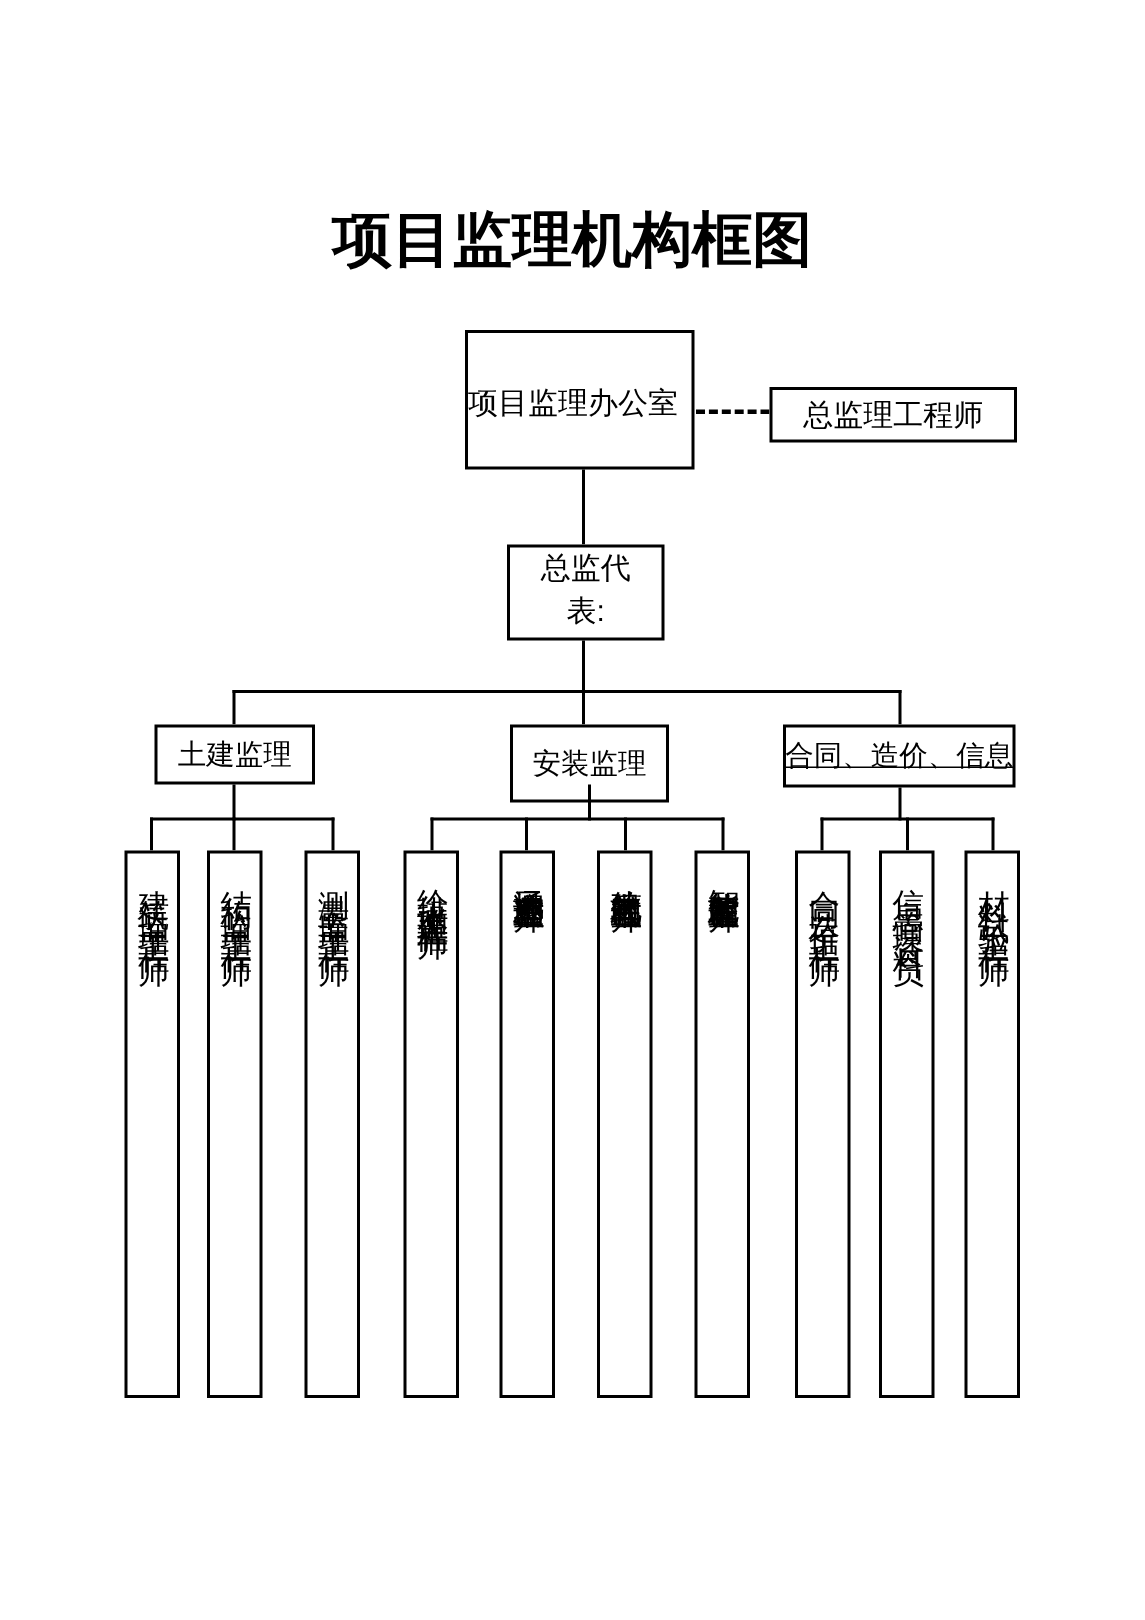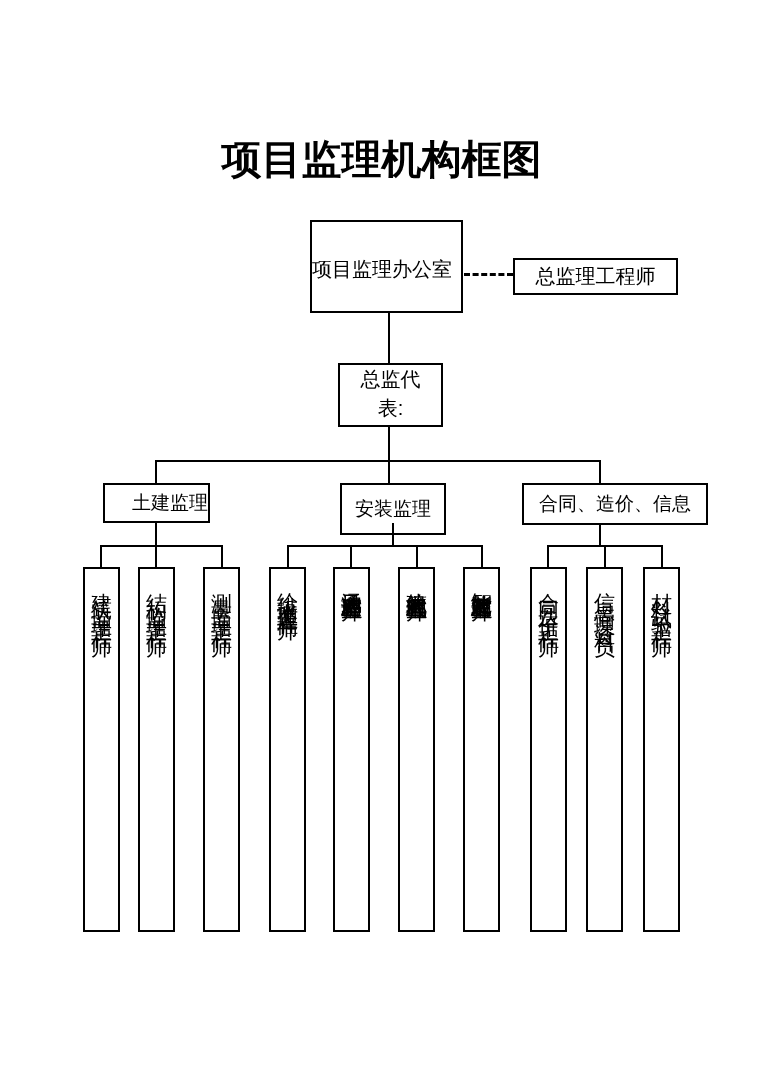--- a/index.html
+++ b/index.html
@@ -103,27 +103,27 @@
   </div>
 
   <div class="line" style="left:388px; top:427px; width:2px; height:35px;"></div>
 
   <div class="line" style="left:155px; top:460px; width:446px; height:2px;"></div>
 
   <div class="line" style="left:155px; top:460px; width:2px; height:23px;"></div>
   <div class="line" style="left:388px; top:460px; width:2px; height:23px;"></div>
   <div class="line" style="left:599px; top:460px; width:2px; height:23px;"></div>
 
-  <div class="box" style="left:103px; top:483px; width:107px; height:40px;justify-content:flex-end;">
+  <div class="box" style="left:103px; top:483px; width:107px; height:40px;">
     <span class="label19">土建监理</span>
   </div>
   <div class="box" style="left:340px; top:483px; width:106px; height:52px;">
     <span class="label19">安装监理</span>
   </div>
-  <div class="box" style="left:522px; top:483px; width:186px; height:42px;">
+  <div class="box" style="left:522px; top:483px; width:155px; height:42px;text-decoration:underline;">
     <span class="label19">合同、造价、信息</span>
   </div>
 
   <div class="line" style="left:155px; top:523px; width:2px; height:24px;"></div>
   <div class="line" style="left:100px; top:545px; width:123px; height:2px;"></div>
   <div class="line" style="left:100px; top:545px; width:2px; height:22px;"></div>
   <div class="line" style="left:155px; top:545px; width:2px; height:22px;"></div>
   <div class="line" style="left:221px; top:545px; width:2px; height:22px;"></div>
 
   <div class="line" style="left:392px; top:523px; width:2px; height:24px;"></div>

